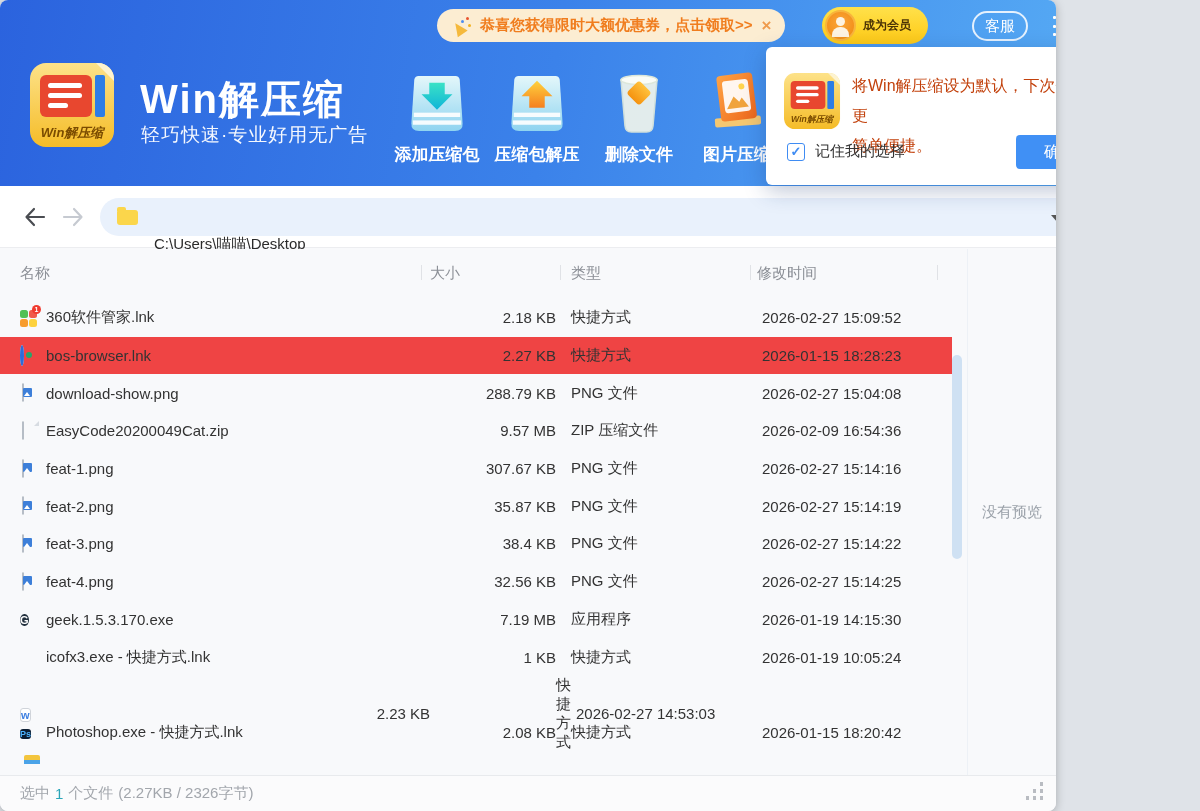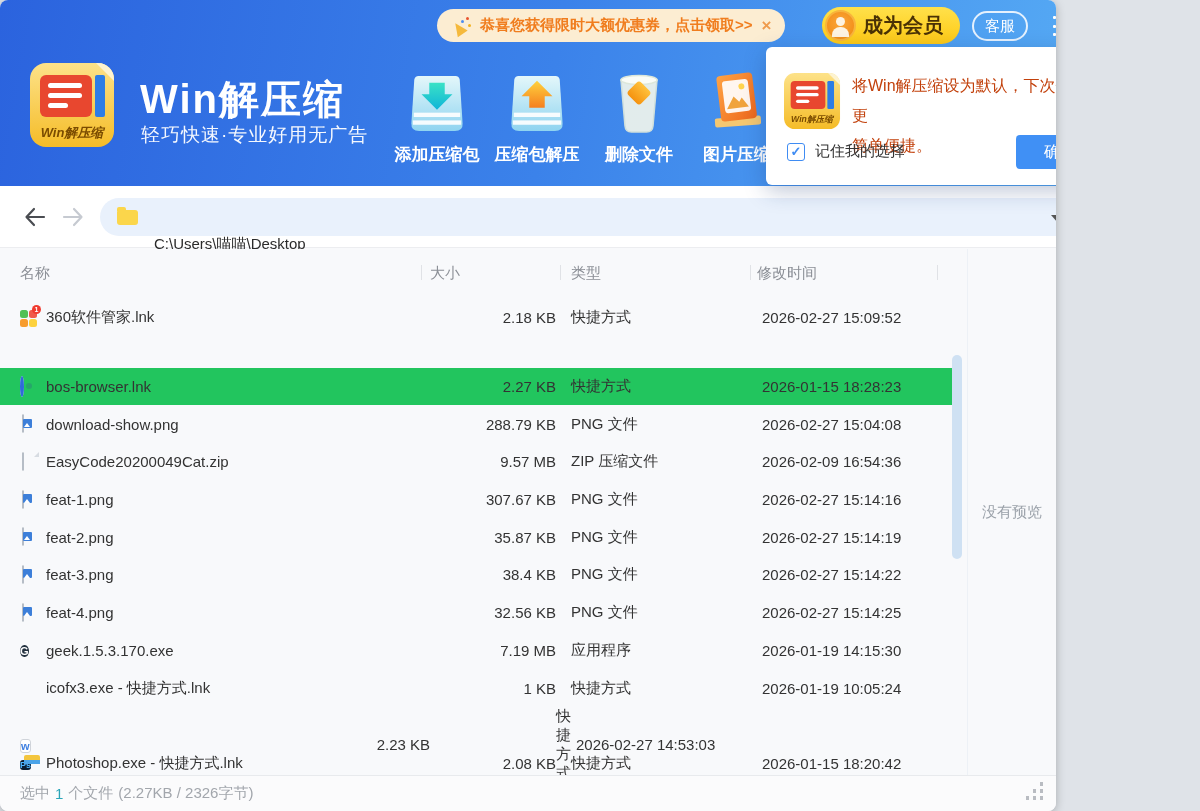--- a/index.html
+++ b/index.html
@@ -23,21 +23,21 @@
   .party-dot1 { background:#e8542f; right:2px; top:1px; }
   .party-dot2 { background:#4d8df0; right:7px; top:4px; }
   .party-dot3 { background:#f2b21f; right:0; top:8px; }
 
   .member-pill { position:absolute; left:822px; top:7px; height:37px; display:flex; align-items:center;
     background:linear-gradient(180deg,#ffe14b 0%,#fec914 100%); border-radius:19px; padding-right:17px; }
   .avatar { width:31px; height:31px; border-radius:50%; margin:0 7px 0 3px; position:relative;
     background:radial-gradient(circle at 50% 40%, #fca63a 0%, #ef870e 100%); border:2px solid #f8b43c; }
   .avatar .head { position:absolute; left:9px; top:5px; width:9px; height:9px; border-radius:50%; background:#fdf3e2; }
   .avatar .body { position:absolute; left:5px; top:15px; width:17px; height:10px; border-radius:8px 8px 0 0; background:#fdf3e2; }
-  .member-label { color:#4a3205; font-weight:bold; font-size:20px;font-family:Liberation Serif, serif; }
+  .member-label { color:#4a3205; font-weight:bold; font-size:12px;font-family:Liberation Serif, serif; }
 
   .support-pill { position:absolute; left:972px; top:11px; width:56px; height:30px; border:2px solid rgba(255,255,255,.85);
     border-radius:16px; color:#fff; font-size:15px; display:flex; align-items:center; justify-content:center; }
 
   .menu-btn { position:absolute; left:1053px; top:16px; width:24px; height:20px; display:flex; flex-direction:column; justify-content:space-between; }
   .menu-row { display:flex; align-items:center; gap:4px; }
   .menu-dot { width:3px; height:3px; background:#fff; border-radius:1px; }
   .menu-bar { width:15px; height:2.6px; background:#fff; border-radius:2px; }
 
   .win-btn { position:absolute; top:14px; width:24px; height:24px; display:flex; align-items:center; justify-content:center; }
@@ -93,21 +93,21 @@
   
   .main { position:absolute; top:249px; left:0; right:0; bottom:36px; background:#f8f9fb; }
   .list-hdr { position:absolute; top:0; left:0; width:952px; height:46px; }
   .col-label { position:absolute; top:15px; font-size:15px; color:#8b8f96; }
   .col-n { left:20px; } .col-s { left:430px; } .col-t { left:571px; } .col-m { left:757px; }
   .col-div { position:absolute; top:16px; width:1px; height:15px; background:#e0e2e6; }
   .cd1{left:421px;} .cd2{left:560px;} .cd3{left:750px;} .cd4{left:937px;}
 
   .rows { position:absolute; top:50px; left:0; width:952px; bottom:0; overflow:hidden; }
   .frow { display:grid; grid-template-columns:26px 384px 126px 15px 186px 1fr; align-items:center; height:37.7px; padding-left:20px; font-size:15px; color:#333; }
-  .frow.sel { background:#22c55e;margin-top:31px; }
+  .frow.sel { background:#ef4444; }
   .cell-size { text-align:right; }
   .cell-mod { padding-left:5px; }
   .cell-name { white-space:nowrap; overflow:hidden; }
 
   
   .fic { position:relative; width:18px; height:18px; display:inline-block; }
   .i360 { display:grid; grid-template-columns:8px 8px; grid-template-rows:8px 8px; gap:1px; width:17px; height:17px; margin-top:1px; }
   .i360 i { border-radius:2.5px; }
   .i360 .q1{background:#53c054;} .i360 .q2{background:#f05a4a;} .i360 .q3{background:#f79c2d;} .i360 .q4{background:#fdd23e;}
   .i360 b { position:absolute; right:-3px; top:-4px; width:9px; height:9px; background:#f03b2f; border-radius:50%; color:#fff; font-size:7px; line-height:9px; text-align:center; font-style:normal; }

